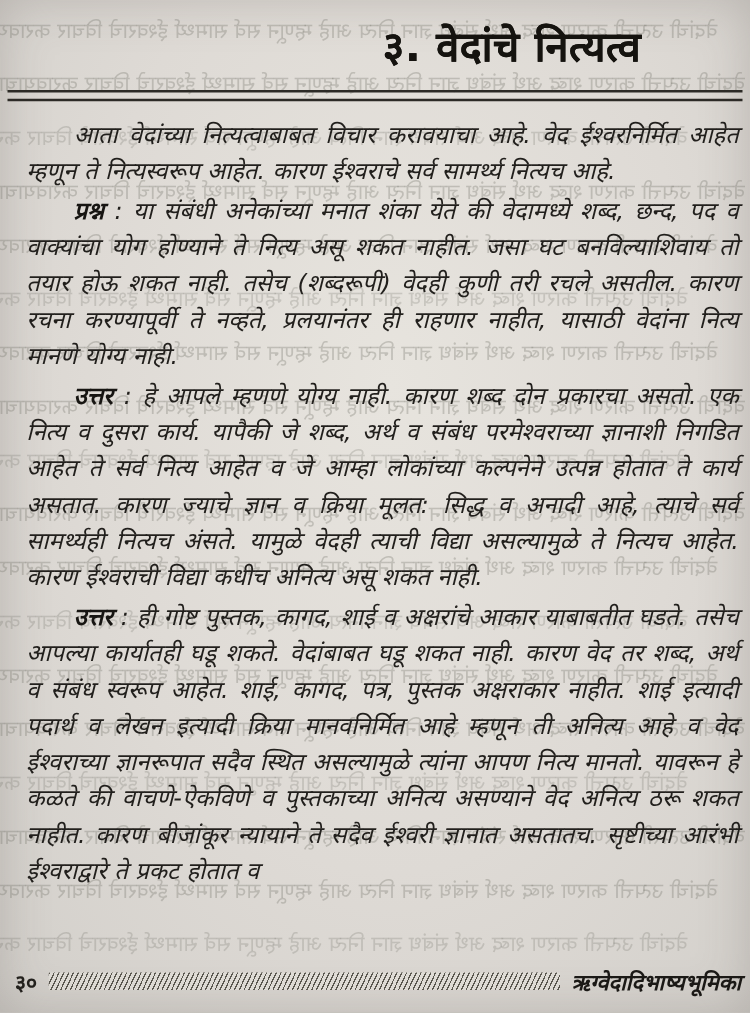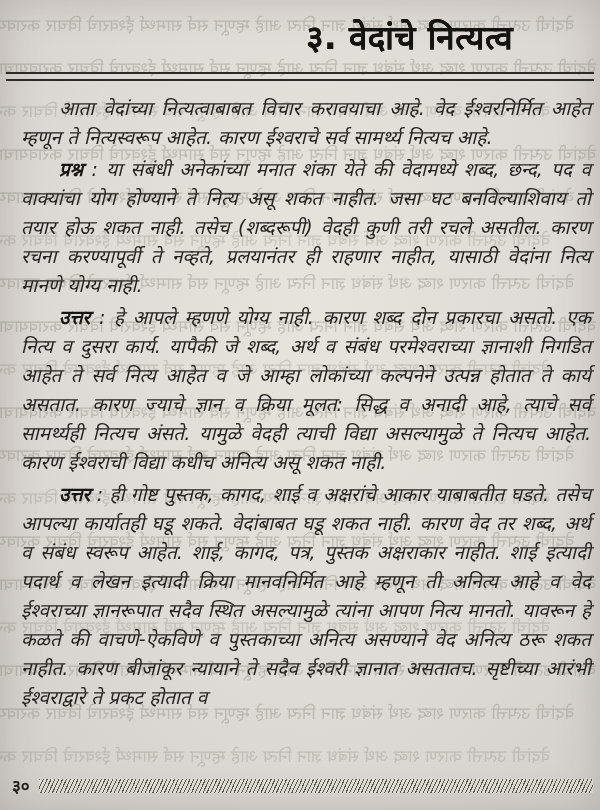--- a/index.html
+++ b/index.html
@@ -139,15 +139,16 @@
 
 
       <p><span class="qa-label">उत्तर</span><span> : ही गोष्ट पुस्तक, कागद, शाई व अक्षरांचे आकार याबाबतीत घडते. तसेच आपल्या कार्यातही घडू शकते. वेदांबाबत घडू शकत नाही. कारण वेद तर शब्द, अर्थ व संबंध स्वरूप आहेत. शाई, कागद, पत्र, पुस्तक अक्षराकार नाहीत. शाई इत्यादी पदार्थ व लेखन इत्यादी क्रिया मानवनिर्मित आहे म्हणून ती अनित्य आहे व वेद ईश्वराच्या ज्ञानरूपात सदैव स्थित असल्यामुळे त्यांना आपण नित्य मानतो. यावरून हे कळते की वाचणे-ऐकविणे व पुस्तकाच्या अनित्य असण्याने वेद अनित्य ठरू शकत नाहीत. कारण बीजांकूर न्यायाने ते सदैव ईश्वरी ज्ञानात असतातच. सृष्टीच्या आरंभी ईश्वराद्वारे ते प्रकट होतात व</span></p>
 
     </div>
   </div>
 
   <div class="footer">
     <span class="page-num">३०</span>
     <span class="hatch-bar"></span>
+    <span class="book-title">ऋग्वेदादिभाष्यभूमिका</span>
   </div>
 
 </div>
 
 </body></html>

